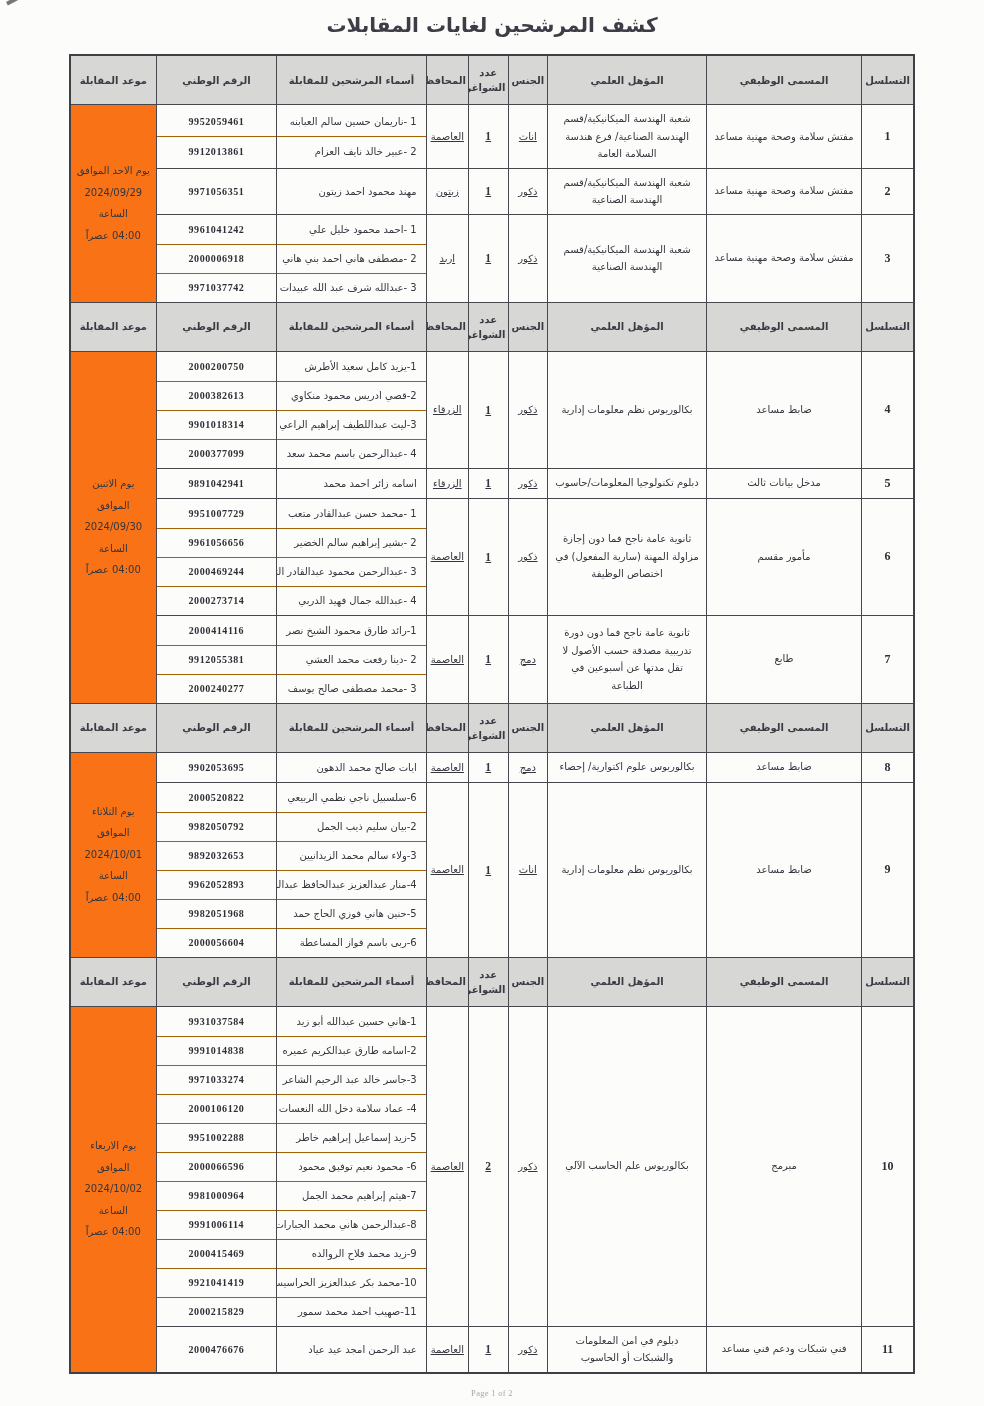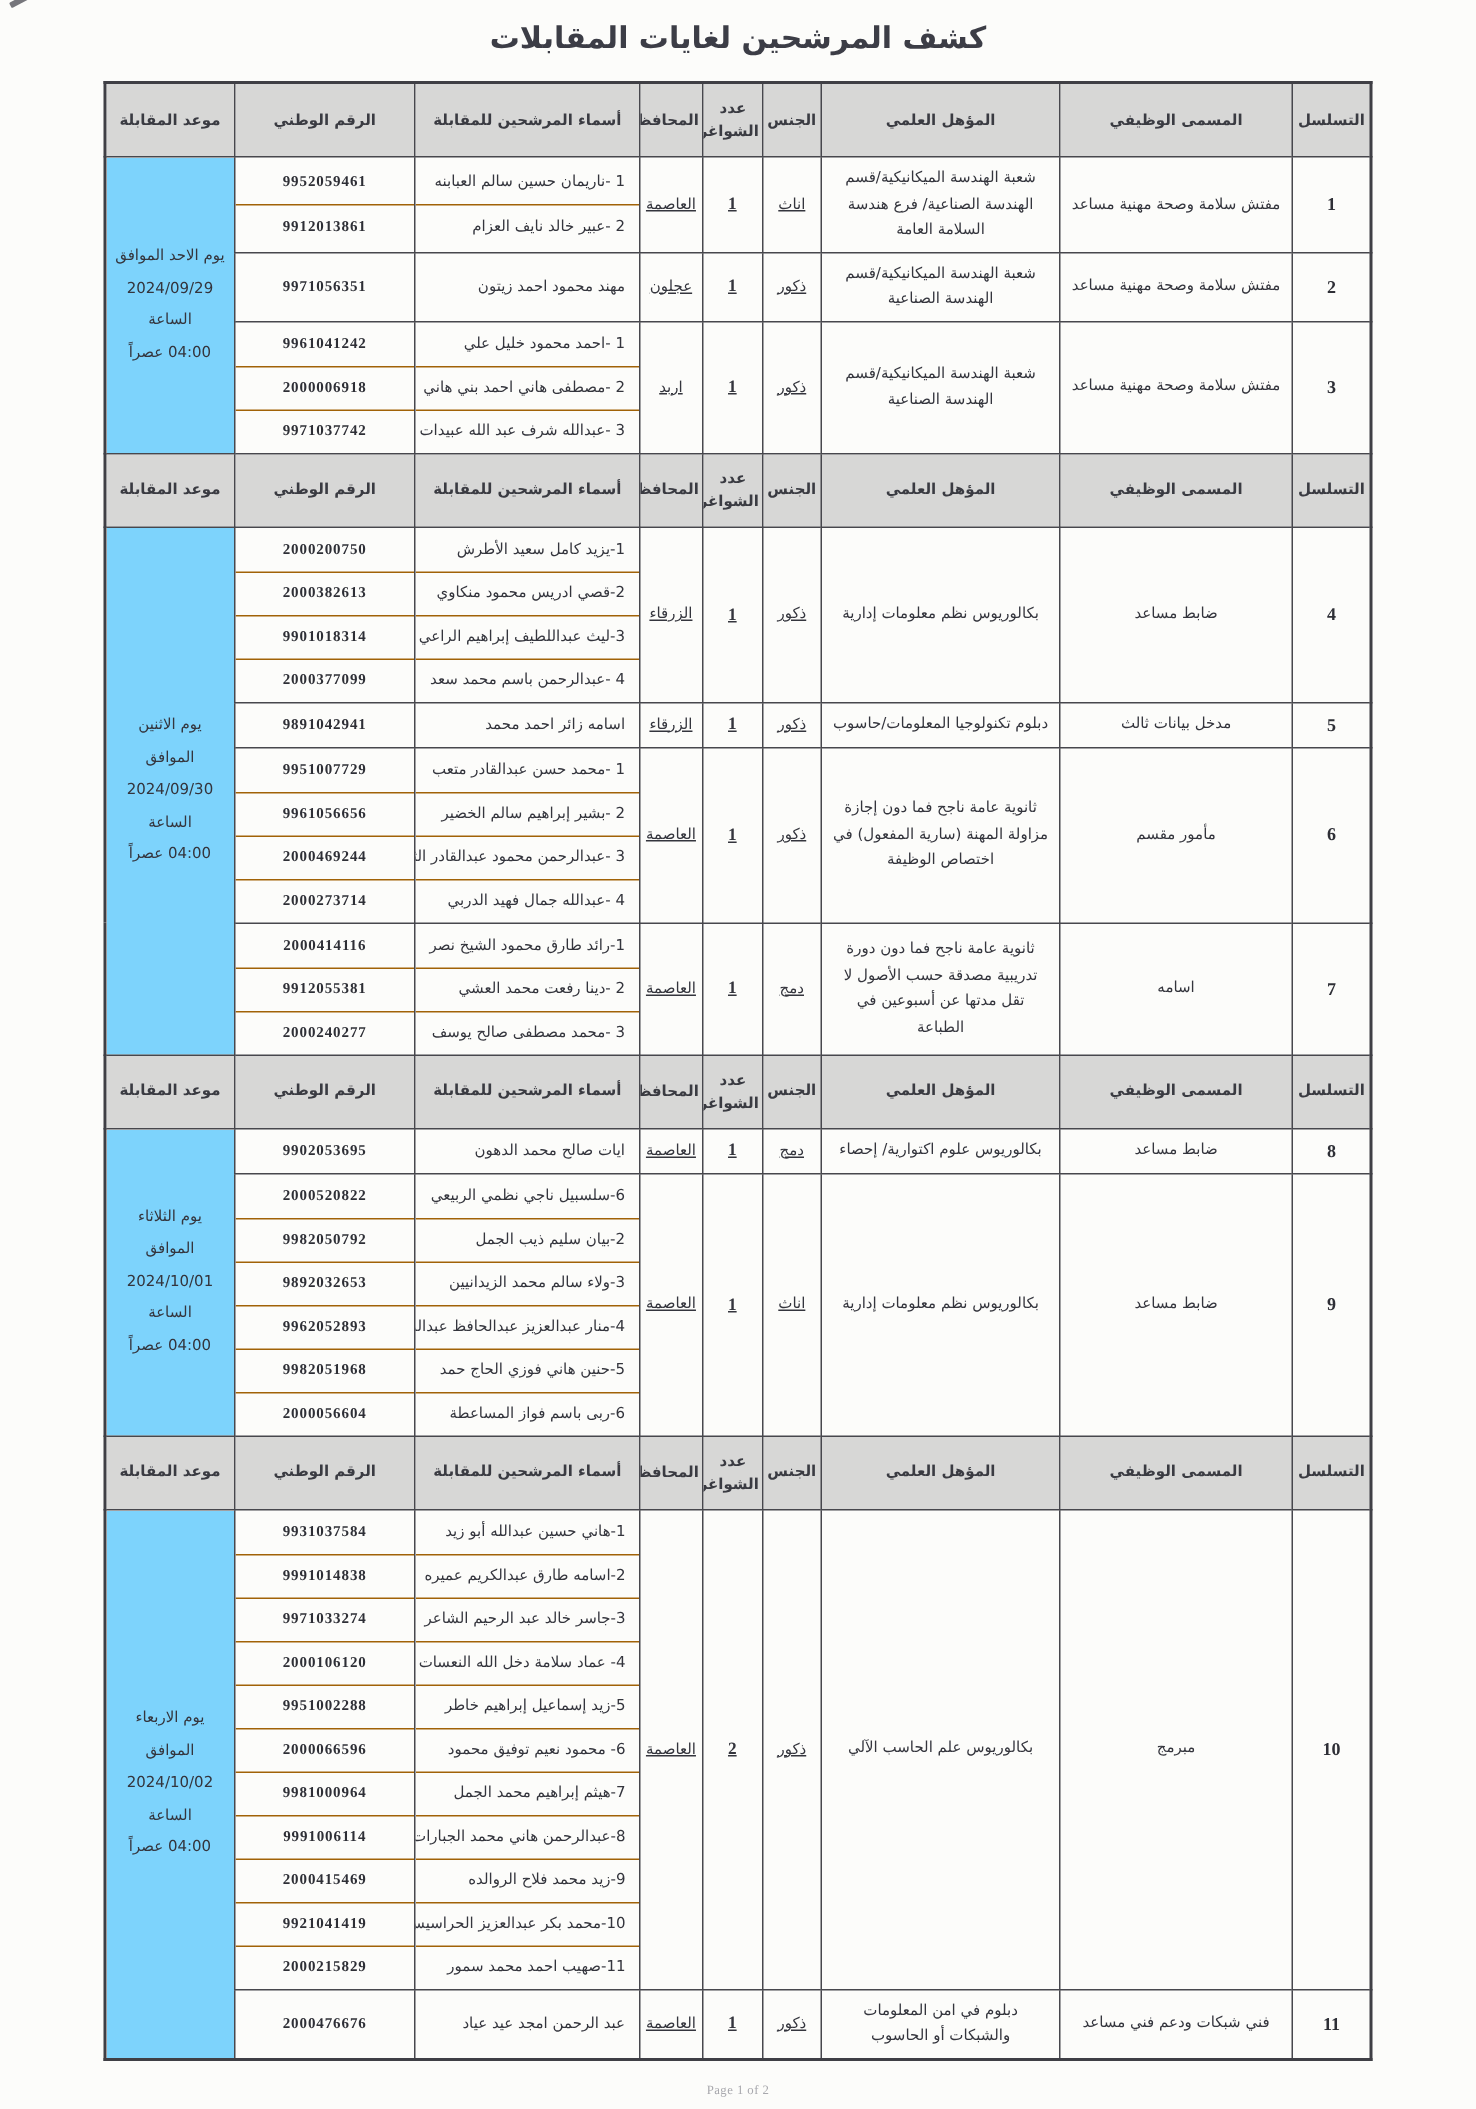--- a/index.html
+++ b/index.html
@@ -26,21 +26,21 @@
   td{font-size:10px;padding:2px;}
   td.c-serial{font-family:"Liberation Serif",serif;font-size:12px;font-weight:bold;color:#2e2f36;}
   td.c-job,td.c-qual{line-height:1.75;padding:5px 6px;color:#34353d;}
   td.c-gender,td.c-gov,td.c-vac{font-size:10px;color:#34353d;text-decoration:underline;}
   td.c-vac{font-family:"Liberation Serif",serif;font-size:11.5px;font-weight:bold;}
   td.c-names,td.c-ids{padding:0;}
   .line{min-height:29px;display:flex;align-items:center;justify-content:center;padding:1px 4px;box-sizing:border-box;}
   .c-names .line{justify-content:flex-start;padding-right:9px;white-space:nowrap;font-size:10px;color:#34353d;}
   .c-ids .line{font-family:"Liberation Serif",serif;font-size:10px;font-weight:bold;letter-spacing:.6px;color:#2e2f36;}
   .line + .line{border-top:1px solid #a16207;}
-  td.c-date{font-size:10px;line-height:2.15;white-space:pre-line;color:#34353d;background:#7dd3fc;padding:4px 2px;}
+  td.c-date{font-size:10px;line-height:2.15;white-space:pre-line;color:#34353d;background:#f97316;padding:4px 2px;}
   .page-footer{
     position:absolute;bottom:8px;left:0;width:100%;text-align:center;
     font-family:"Liberation Serif",serif;font-size:8.5px;color:#a8a8ad;letter-spacing:.3px;
   }
 </style>
 </head>
 <body style="--header-bg: #d7d7d6;">
 
 <div class="scan-mark"></div>
 
@@ -89,21 +89,21 @@
 2024/09/29
 الساعة
 04:00 عصراً</td>
       </tr>
       <tr>
         <td class="c-serial">2</td>
         <td class="c-job">مفتش سلامة وصحة مهنية مساعد</td>
         <td class="c-qual">شعبة الهندسة الميكانيكية/قسم الهندسة الصناعية</td>
         <td class="c-gender">ذكور</td>
         <td class="c-vac">1</td>
-        <td class="c-gov">عجلون</td>
+        <td class="c-gov">زيتون</td>
         <td class="c-names">
           <div class="line">مهند محمود احمد زيتون</div>
         </td>
         <td class="c-ids">
           <div class="line">9971056351</div>
         </td>
       </tr>
       <tr>
         <td class="c-serial">3</td>
         <td class="c-job">مفتش سلامة وصحة مهنية مساعد</td>
@@ -189,21 +189,21 @@
         </td>
         <td class="c-ids">
           <div class="line">9951007729</div>
           <div class="line">9961056656</div>
           <div class="line">2000469244</div>
           <div class="line">2000273714</div>
         </td>
       </tr>
       <tr>
         <td class="c-serial">7</td>
-        <td class="c-job">اسامه</td>
+        <td class="c-job">طابع</td>
         <td class="c-qual">ثانوية عامة ناجح فما دون دورة تدريبية مصدقة حسب الأصول لا تقل مدتها عن أسبوعين في الطباعة</td>
         <td class="c-gender">دمج</td>
         <td class="c-vac">1</td>
         <td class="c-gov">العاصمة</td>
         <td class="c-names">
           <div class="line">1-رائد طارق محمود الشيخ نصر</div>
           <div class="line">2 -دينا رفعت محمد العشي</div>
           <div class="line">3 -محمد مصطفى صالح يوسف</div>
         </td>
         <td class="c-ids">

